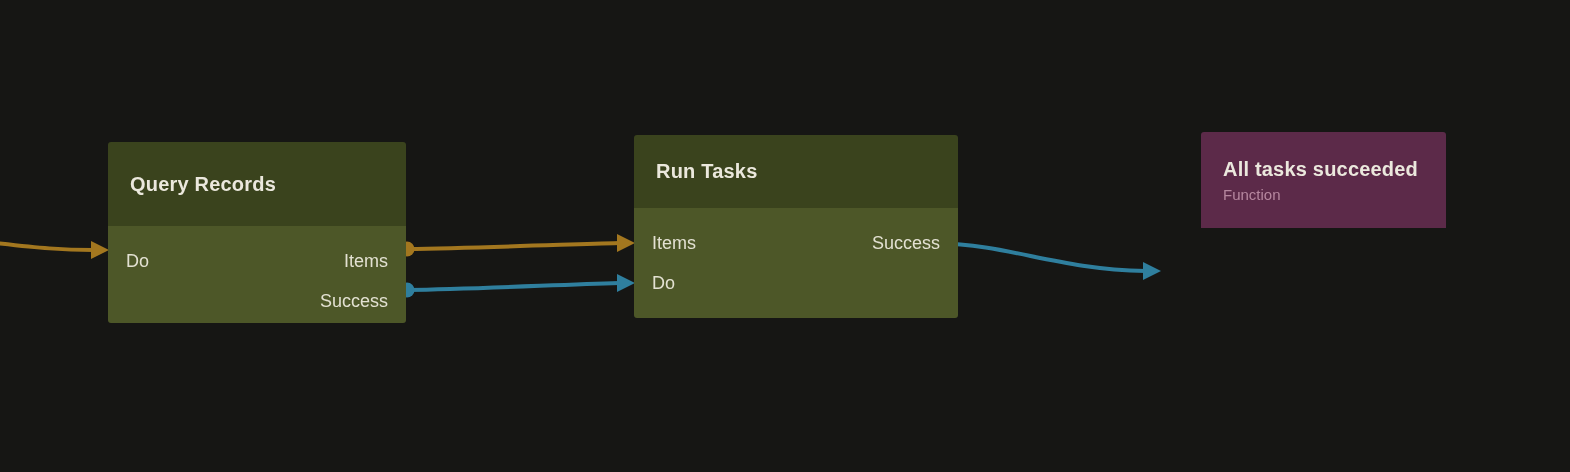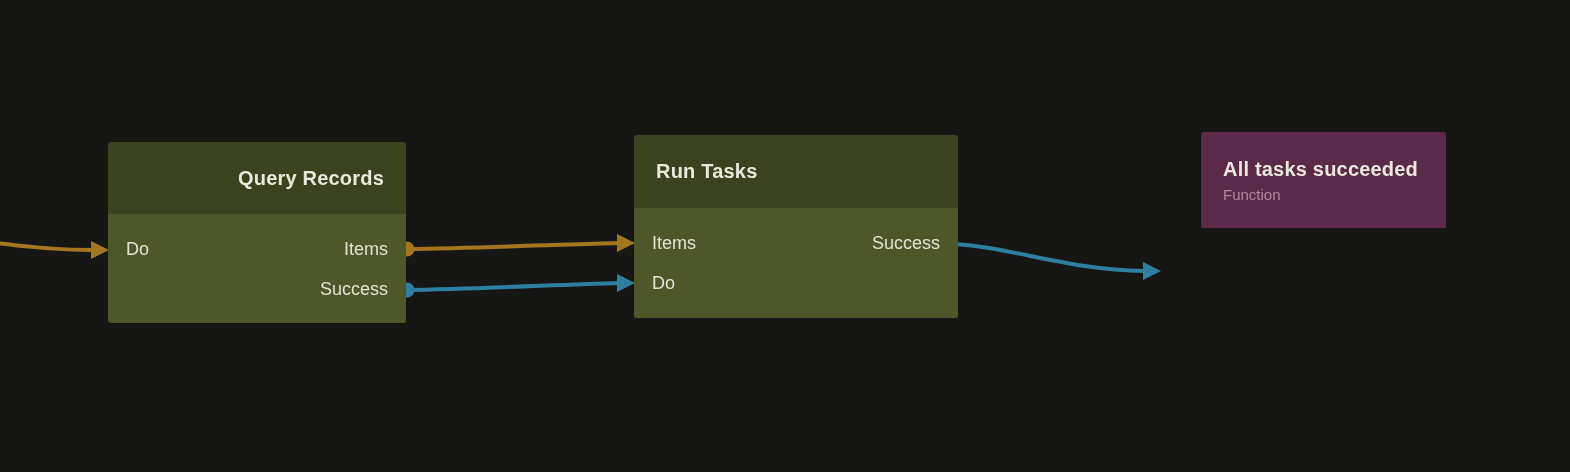--- a/index.html
+++ b/index.html
@@ -92,21 +92,21 @@
 
     <path d="M 936 243 C 1012 245, 1055 269, 1146 271" fill="none" stroke-width="4" stroke-linecap="round" stroke="#2f7f9e"></path>
     <polygon points="1143,262 1161,271 1143,280" fill="#2f7f9e"></polygon>
 
     <circle cx="407" cy="249" r="7.5" fill="#a3771f"></circle>
     <circle cx="407" cy="290" r="7.5" fill="#2f7f9e"></circle>
     <circle cx="936" cy="243" r="7.5" fill="#2f7f9e"></circle>
   </svg>
 
   <div class="node green" style="left:108px; top:142px; width:298px; height:181px;">
-    <div class="node-header" style="height:72px;text-align:right;">
+    <div class="node-header" style="height:84px;">
       <div class="node-title">Query Records</div>
     </div>
     <div class="node-body" style="height:109px;">
       <div class="port-row">
         <span class="left">Do</span>
         <span class="right">Items</span>
       </div>
       <div class="port-row">
         <span class="right">Success</span>
       </div>

